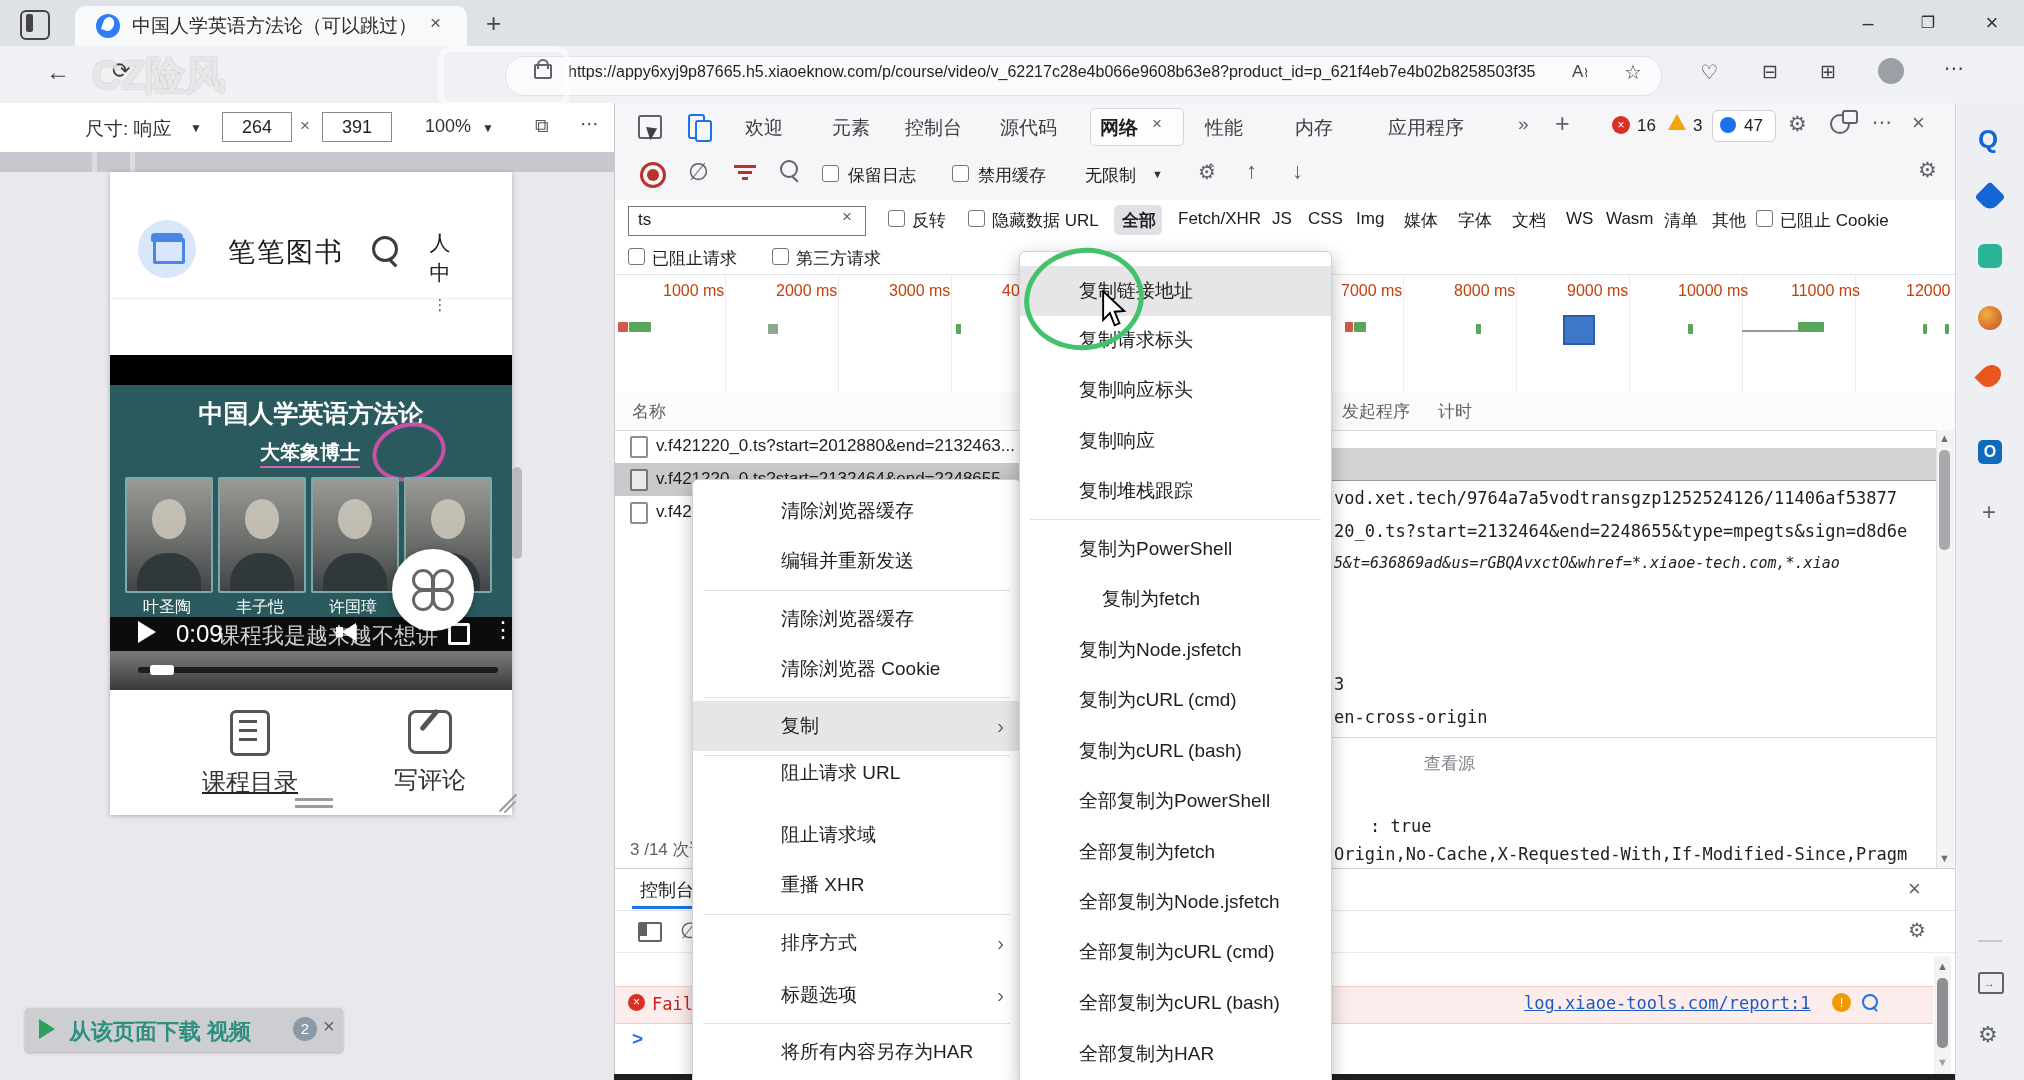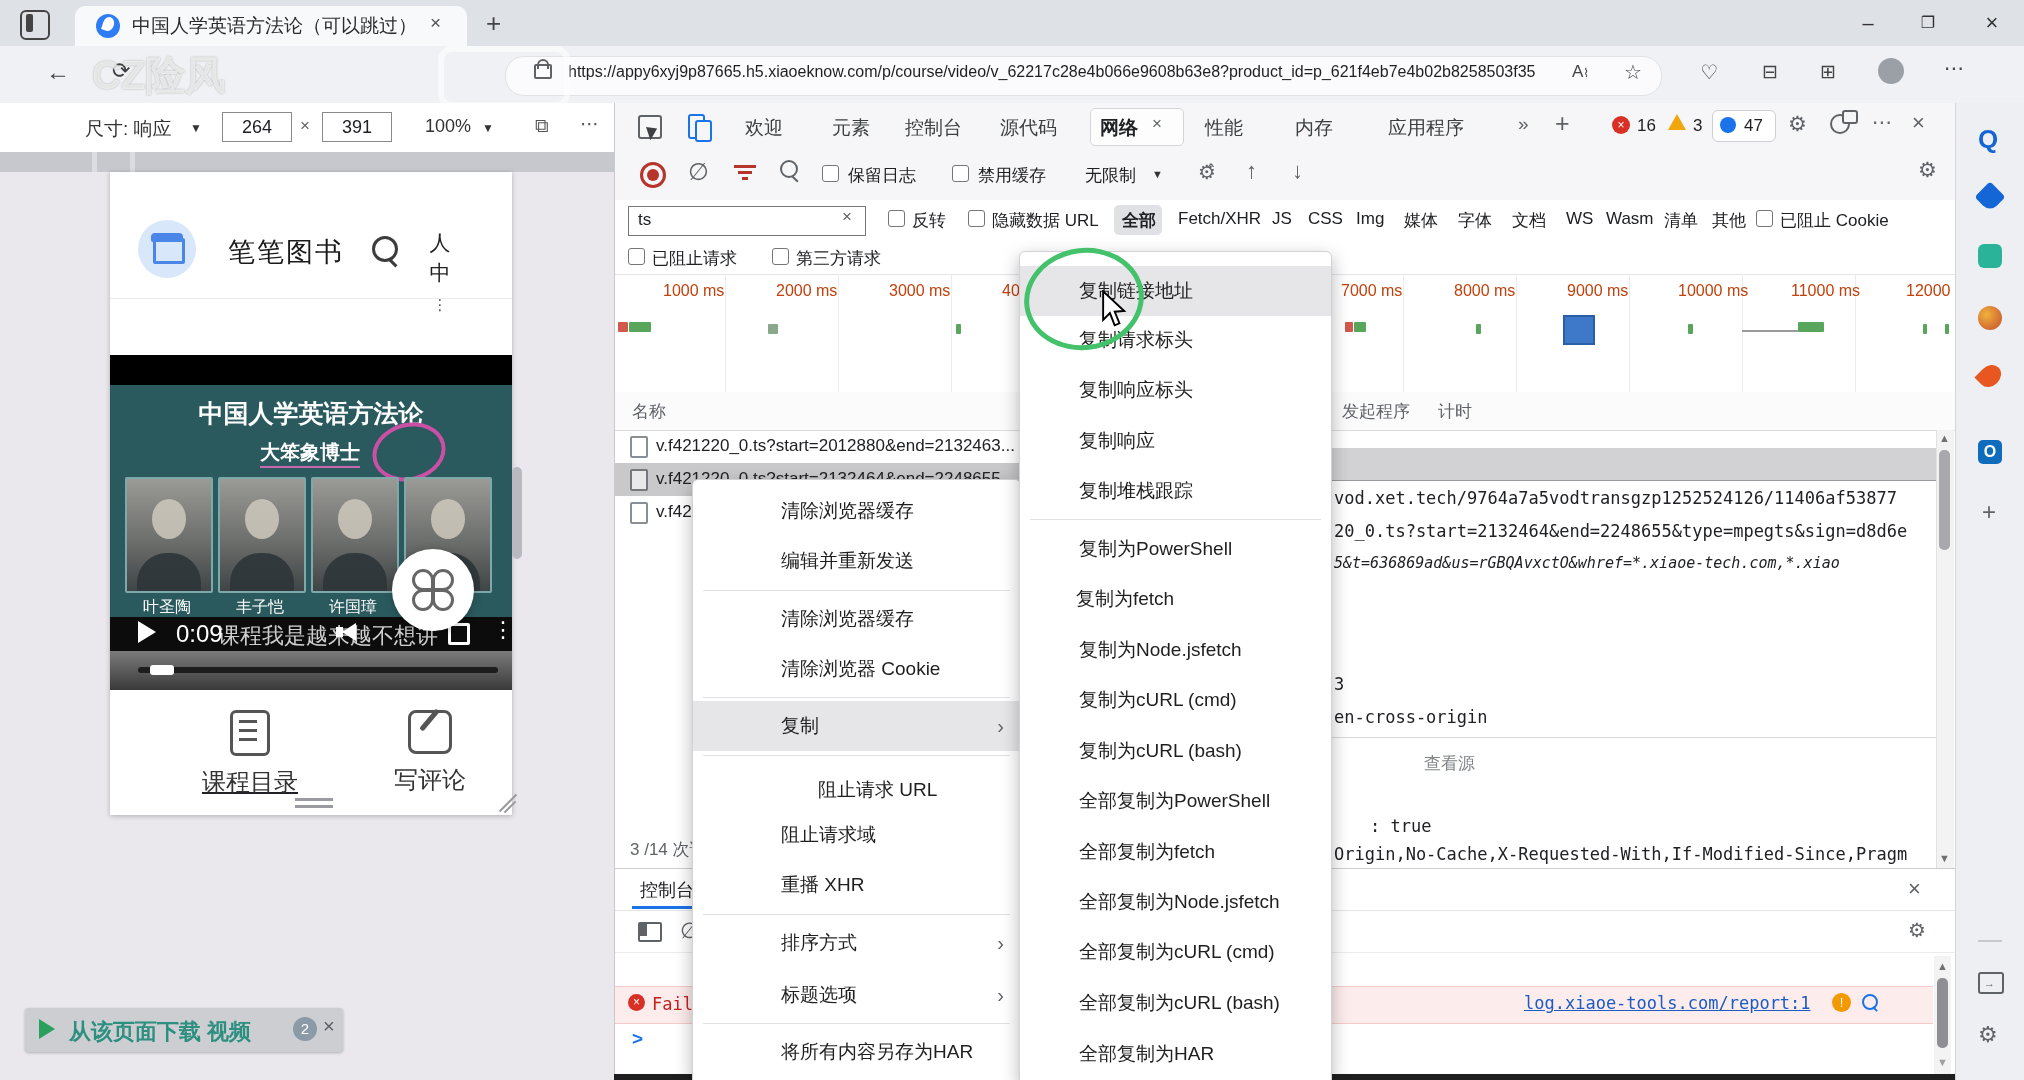--- a/index.html
+++ b/index.html
@@ -351,39 +351,39 @@
 
   <div class="menu" style="left:692px;top:479px;width:327px;height:601px;border-radius:6px 6px 0 0;">
     <div class="mi" style="top:6px;"><span style="padding-left:88px;">清除浏览器缓存</span></div>
     <div class="mi" style="top:56px;"><span style="padding-left:88px;">编辑并重新发送</span></div>
     <div class="msep" style="top:110px;"></div>
     <div class="mi" style="top:114px;"><span style="padding-left:88px;">清除浏览器缓存</span></div>
     <div class="mi" style="top:164px;"><span style="padding-left:88px;">清除浏览器 Cookie</span></div>
     <div class="msep" style="top:217px;"></div>
     <div class="mi hl" style="top:221px;"><span style="padding-left:88px;">复制</span><span class="arrow">›</span></div>
     <div class="msep" style="top:275px;"></div>
-    <div class="mi" style="top:285px;padding-left:37px;"><span style="padding-left:88px;">阻止请求 URL</span></div>
+    <div class="mi" style="top:268px;"><span style="padding-left:88px;">阻止请求 URL</span></div>
     <div class="mi" style="top:330px;"><span style="padding-left:88px;">阻止请求域</span></div>
     <div class="mi" style="top:380px;"><span style="padding-left:88px;">重播 XHR</span></div>
     <div class="msep" style="top:434px;"></div>
     <div class="mi" style="top:438px;"><span style="padding-left:88px;">排序方式</span><span class="arrow">›</span></div>
     <div class="mi" style="top:490px;"><span style="padding-left:88px;">标题选项</span><span class="arrow">›</span></div>
     <div class="msep" style="top:543px;"></div>
     <div class="mi" style="top:547px;"><span style="padding-left:88px;">将所有内容另存为HAR</span></div>
   </div>
 
   <div class="menu" style="left:1019px;top:251px;width:311px;height:829px;border-radius:6px 6px 0 0;">
     <div class="mi hl" style="top:14px;"><span style="padding-left:59px;">复制链接地址</span></div>
     <div class="mi" style="top:63px;"><span style="padding-left:59px;">复制请求标头</span></div>
     <div class="mi" style="top:113px;"><span style="padding-left:59px;">复制响应标头</span></div>
     <div class="mi" style="top:164px;"><span style="padding-left:59px;">复制响应</span></div>
     <div class="mi" style="top:214px;"><span style="padding-left:59px;">复制堆栈跟踪</span></div>
     <div class="msep" style="top:267px;"></div>
     <div class="mi" style="top:272px;"><span style="padding-left:59px;">复制为PowerShell</span></div>
-    <div class="mi" style="top:322px;"><span style="padding-left:56px;">复制为fetch</span></div>
+    <div class="mi" style="top:322px;"><span style="padding-left:82px;">复制为fetch</span></div>
     <div class="mi" style="top:373px;"><span style="padding-left:59px;">复制为Node.jsfetch</span></div>
     <div class="mi" style="top:474px;"><span style="padding-left:59px;">复制为cURL (bash)</span></div>
     <div class="mi" style="top:423px;"><span style="padding-left:59px;">复制为cURL (cmd)</span></div>
     <div class="mi" style="top:524px;"><span style="padding-left:59px;">全部复制为PowerShell</span></div>
     <div class="mi" style="top:575px;"><span style="padding-left:59px;">全部复制为fetch</span></div>
     <div class="mi" style="top:625px;"><span style="padding-left:59px;">全部复制为Node.jsfetch</span></div>
     <div class="mi" style="top:675px;"><span style="padding-left:59px;">全部复制为cURL (cmd)</span></div>
     <div class="mi" style="top:726px;"><span style="padding-left:59px;">全部复制为cURL (bash)</span></div>
     <div class="mi" style="top:777px;"><span style="padding-left:59px;">全部复制为HAR</span></div>
   </div>

